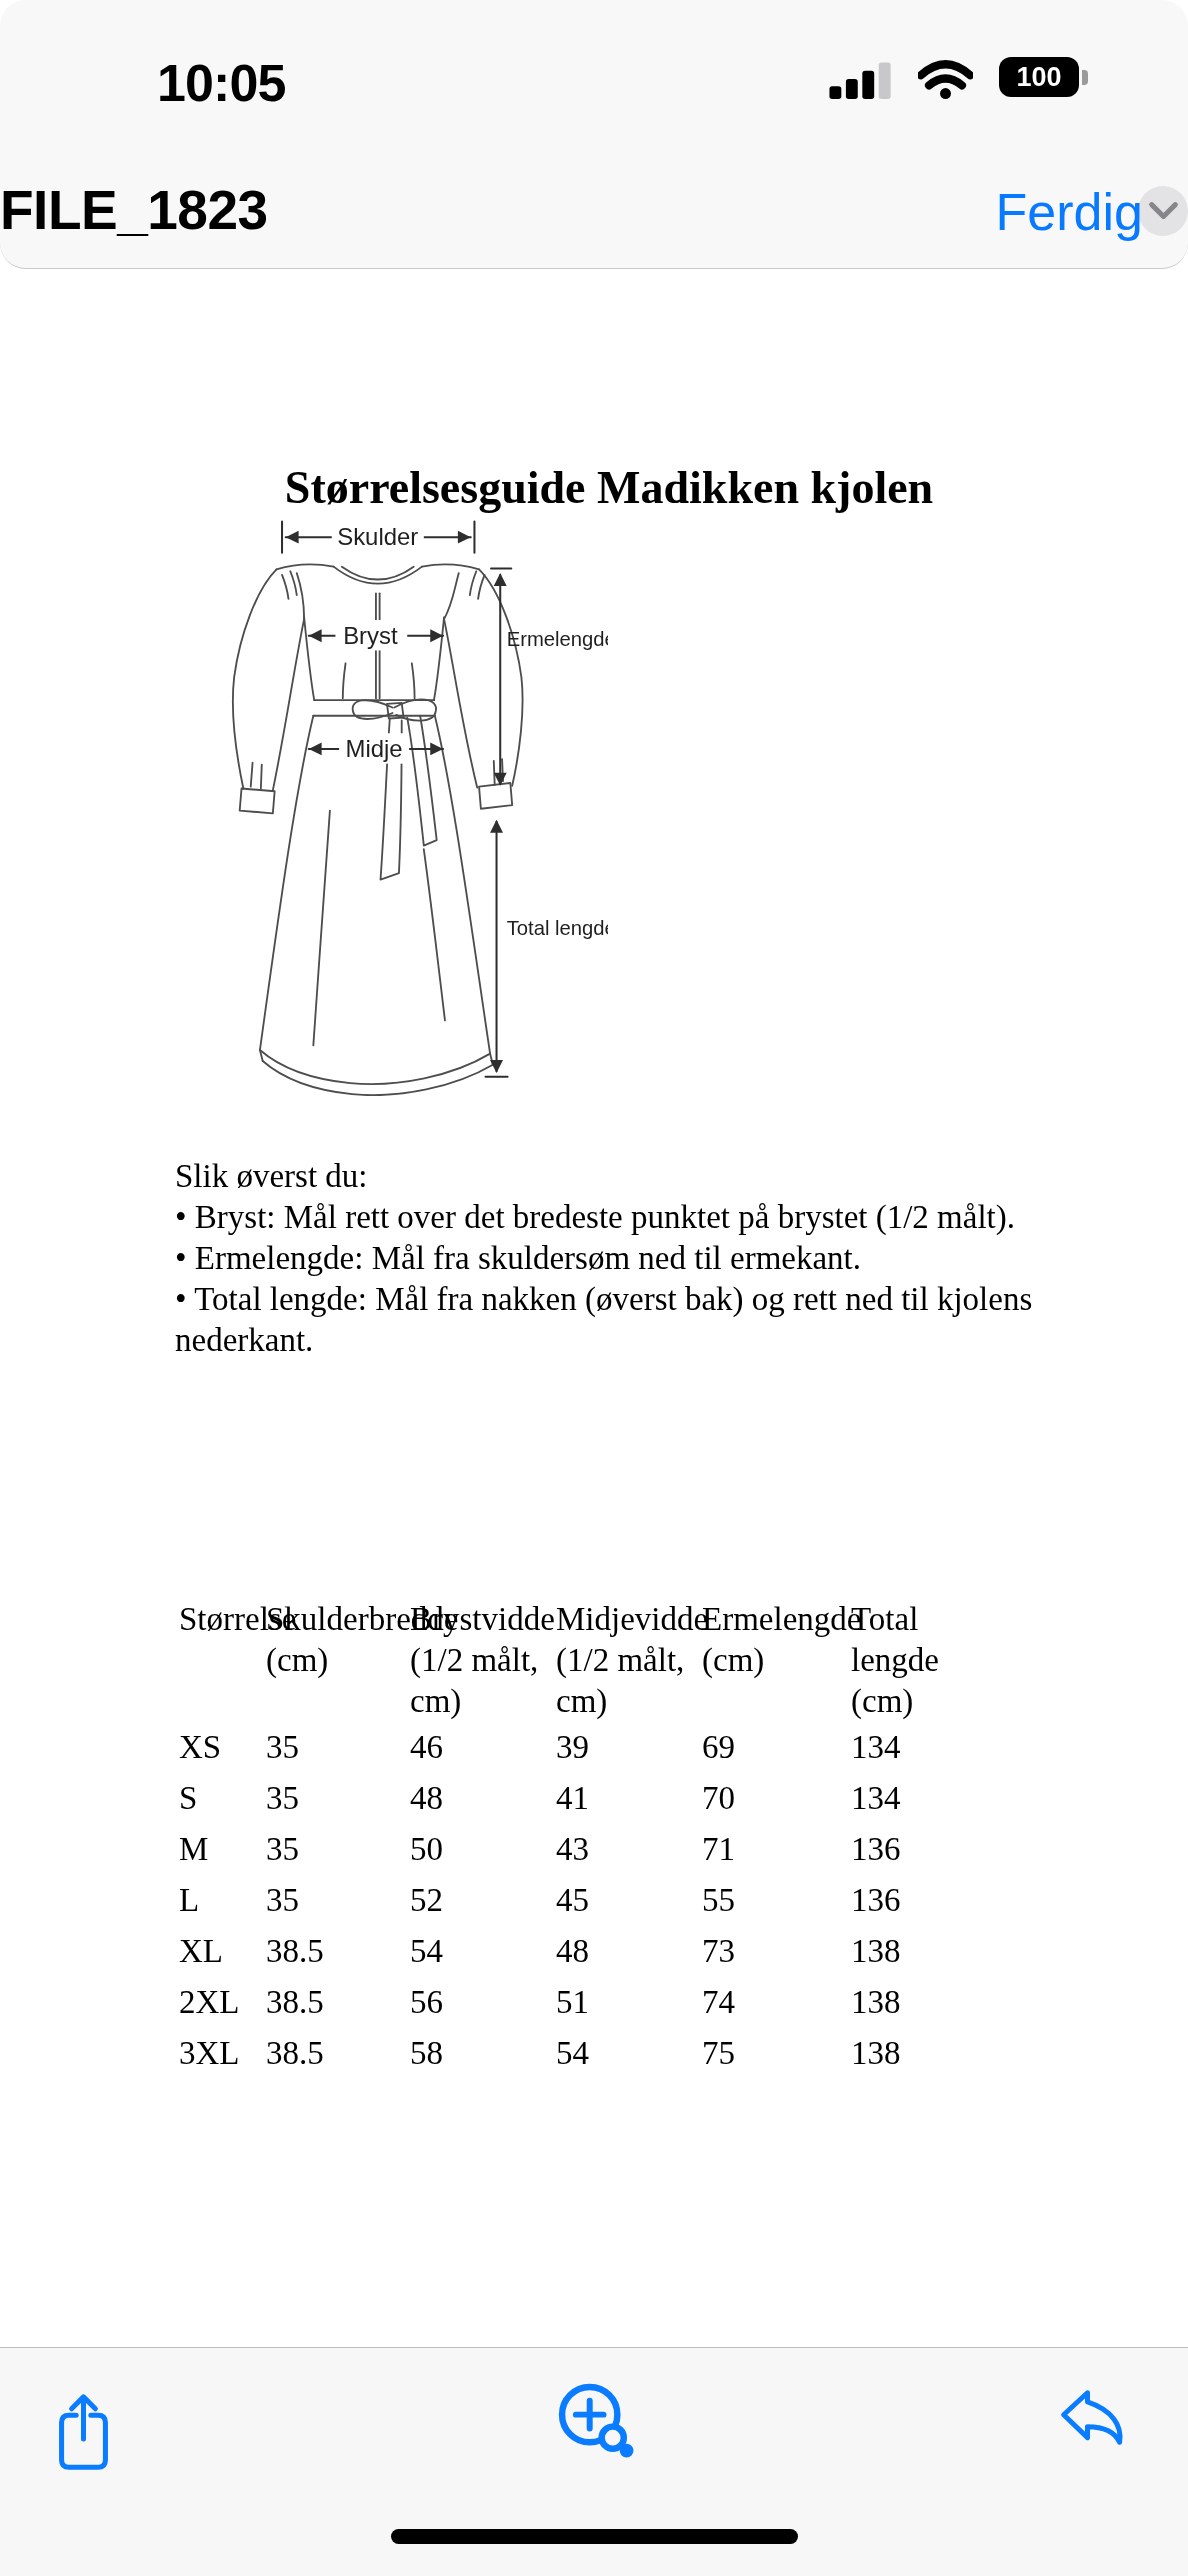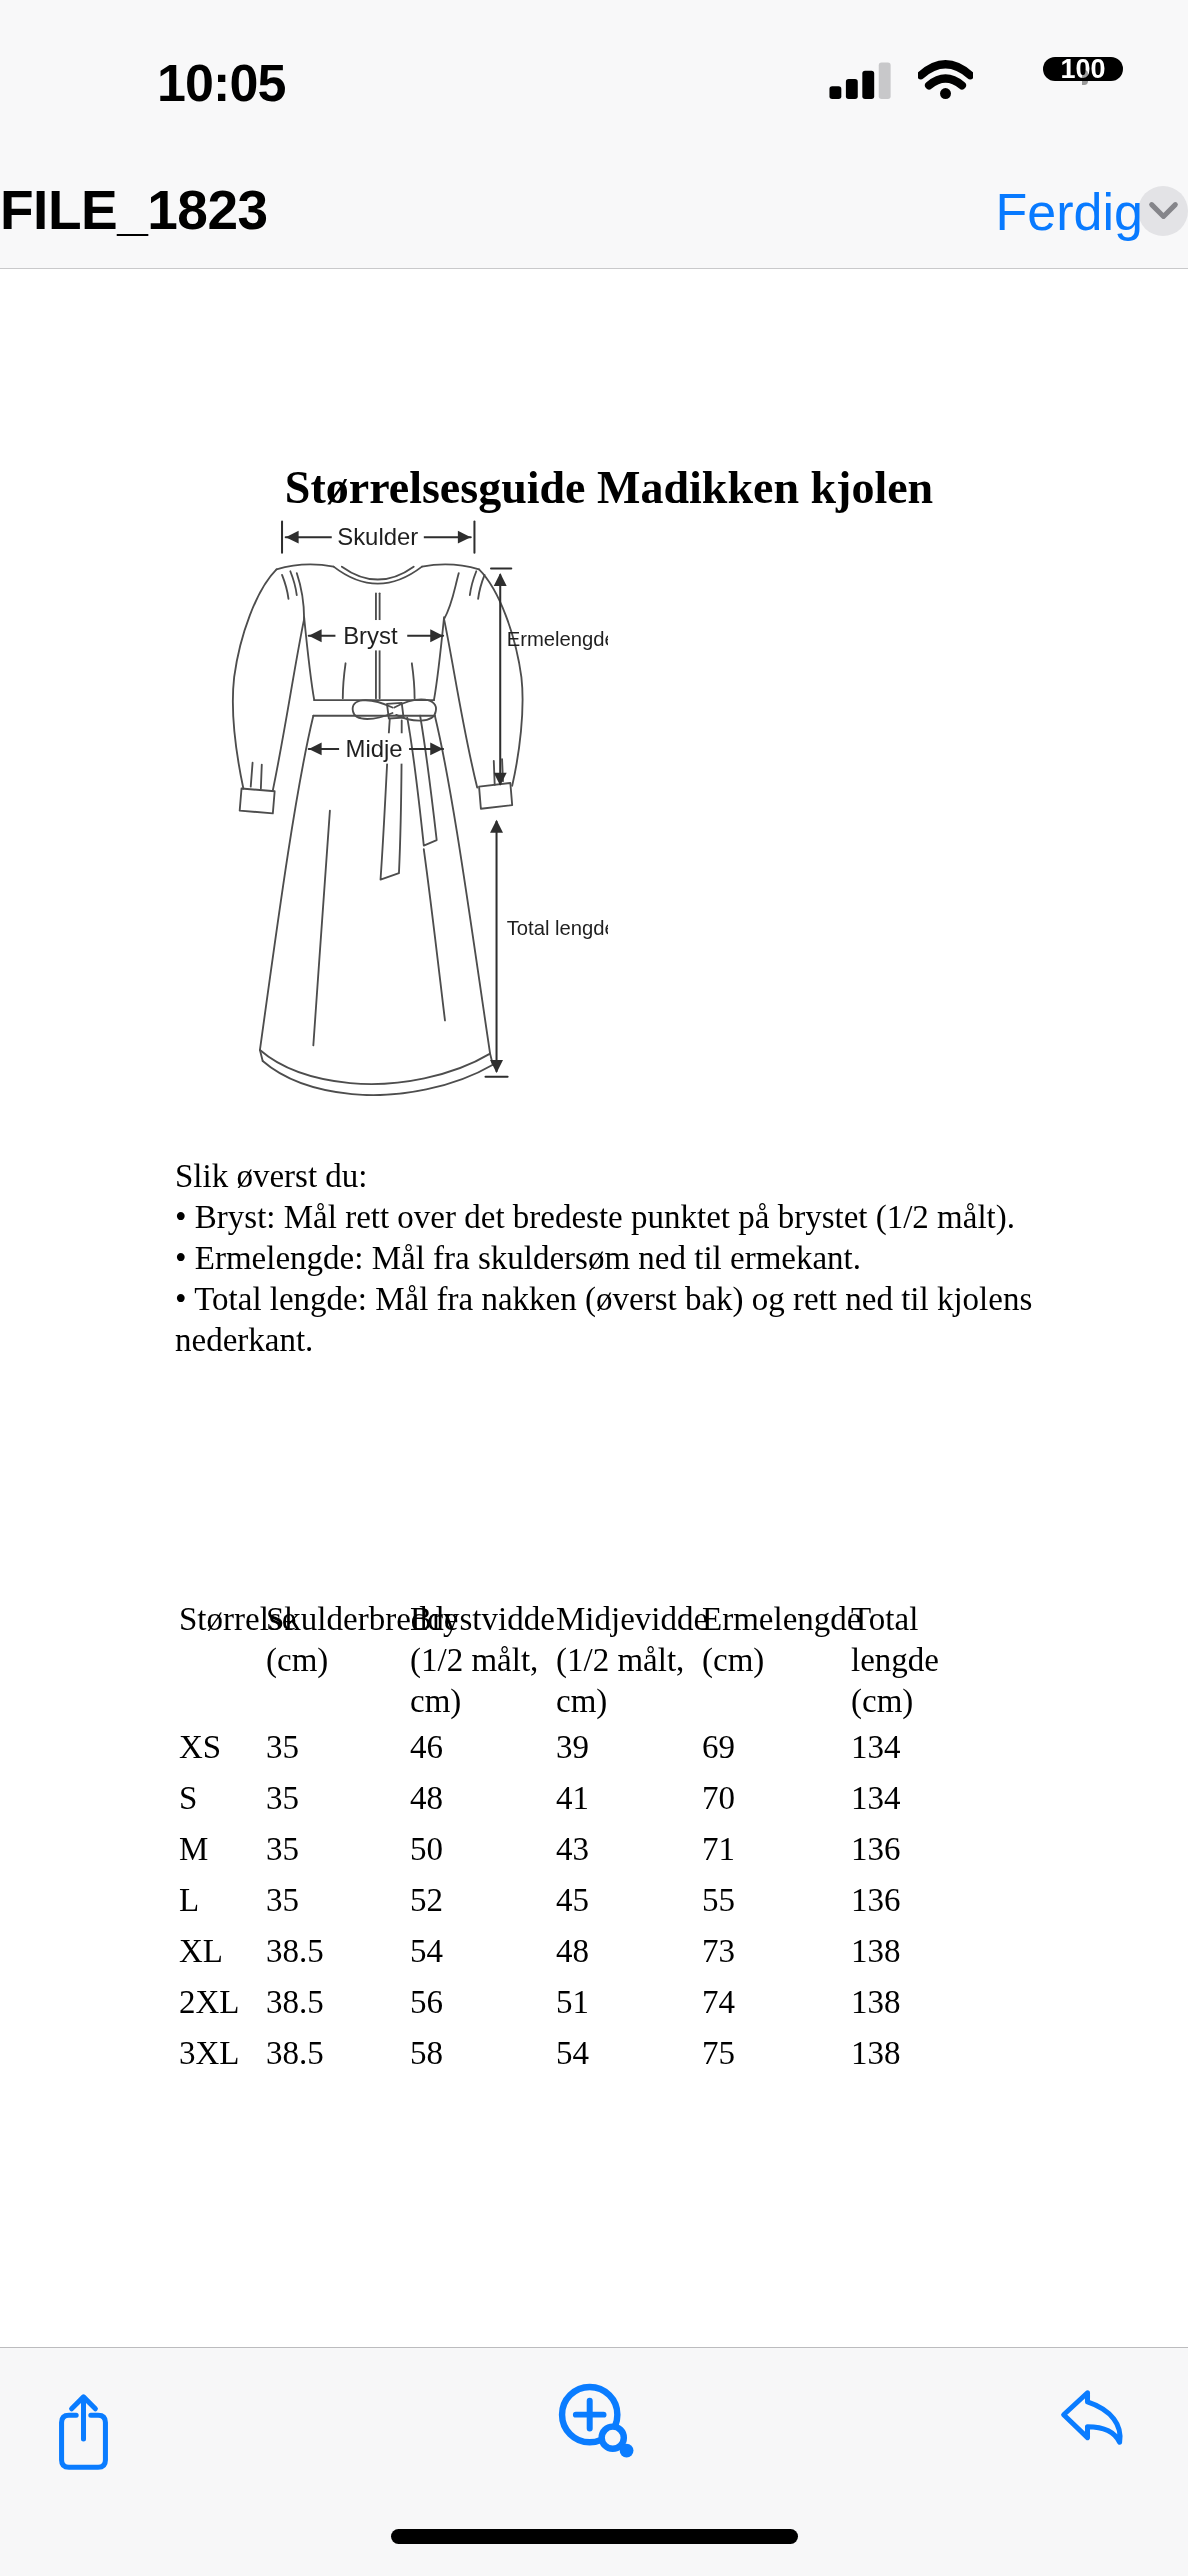--- a/index.html
+++ b/index.html
@@ -4,31 +4,31 @@
 <style>
   html,body{margin:0;padding:0;background:#444;}
   #screen{
     position:relative;width:1188px;height:2576px;margin:0 auto;
     background:#ffffff;overflow:hidden;
     font-family:"Liberation Sans",sans-serif;color:#000;
   }
   
   .top-chrome{
     position:absolute;left:0;top:0;width:1188px;height:269px;
-    background:#f8f8f9;border-bottom:1.8px solid #c9c9cb;box-sizing:border-box;
+    background:#f8f8f9;border-bottom:1.8px solid #c9c9cb;box-sizing:border-box;border-radius:26px;
   }
   .time{
     position:absolute;left:157px;top:53px;
     font-size:52px;font-weight:700;letter-spacing:-0.9px;color:#000;
   }
   .sb-icons{position:absolute;right:100px;top:57px;display:flex;align-items:flex-start;gap:26px;}
   .battery{position:relative;width:89px;height:41px;}
   .battery .body{
-    position:absolute;left:0;top:0;width:80px;height:24px;border-radius:12px;background:#000;
-    display:flex;align-items:center;justify-content:center;margin-left:44px;
+    position:absolute;left:0;top:0;width:80px;height:40px;border-radius:12px;background:#000;
+    display:flex;align-items:center;justify-content:center;
   }
   .battery .body span{color:#fff;font-size:27px;font-weight:700;letter-spacing:0;}
   .battery .nub{position:absolute;left:83px;top:13px;width:6.4px;height:14.7px;border-radius:0 3.7px 3.7px 0;background:rgba(0,0,0,.38);}
   
   .nav-title-wrap{
     position:absolute;left:0;right:0;top:182px;display:flex;justify-content:space-between;align-items:center;gap:8px;
   }
   .nav-title{font-size:55px;font-weight:700;letter-spacing:-0.5px;line-height:57px;}
   .chevron-btn{
     width:50px;height:50px;border-radius:50%;background:#e3e3e6;

